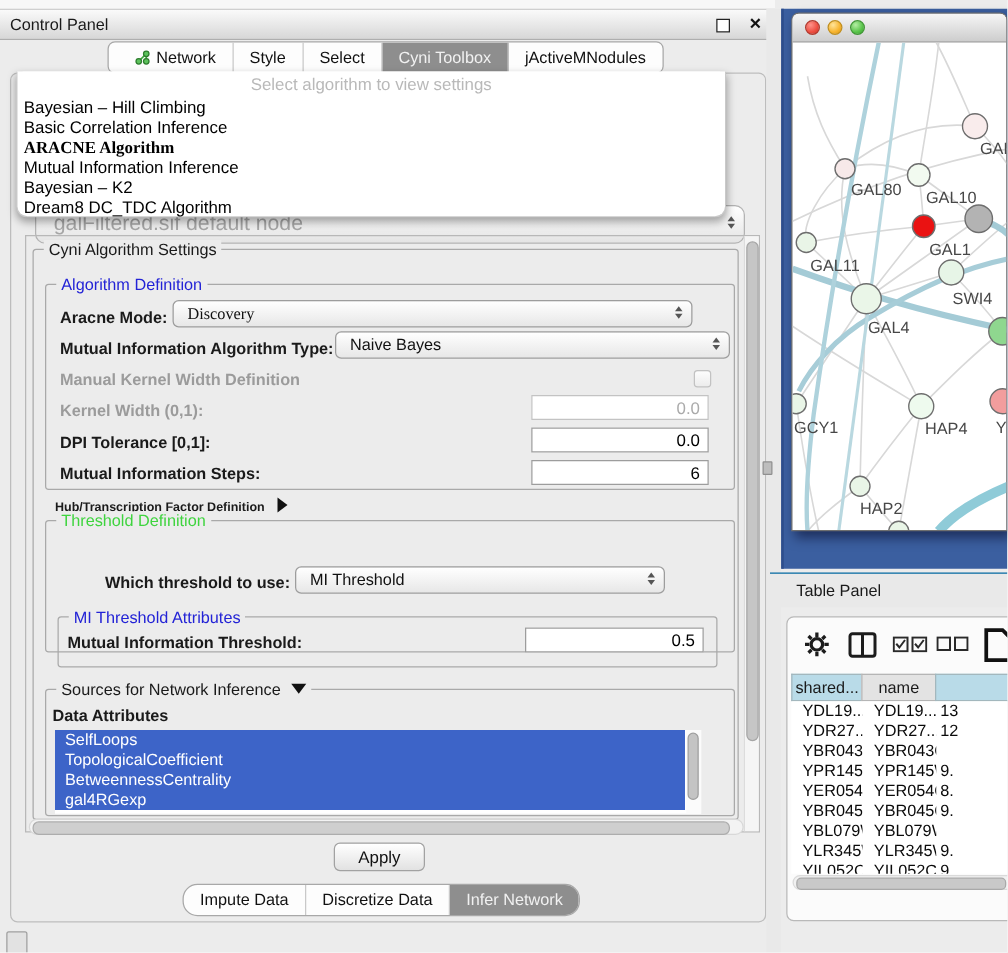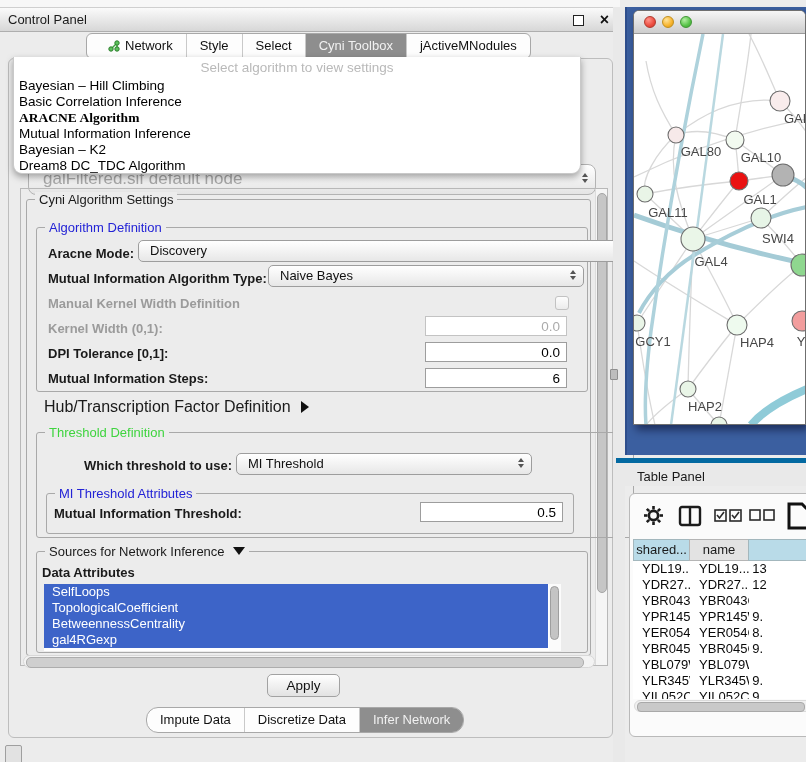--- a/index.html
+++ b/index.html
@@ -46,21 +46,21 @@
   .vthumb{position:absolute;left:1px;top:4px;width:8px;height:398px;background:#c6c6c6;
     border:1px solid #a5a5a5;border-radius:5px;}
 
   .grp{position:absolute;border:1px solid #a9a9a9;border-radius:3px;}
   .gt{position:absolute;top:-8px;left:8px;background:#ececec;padding:0 4px;font-size:13px;line-height:15px;color:#1a1a1a;white-space:nowrap;}
   .blue{color:#2323d6;}
   .green{color:#3fd43f;}
 
   .lbl{position:absolute;font-size:13px;font-weight:bold;color:#1a1a1a;white-space:nowrap;}
   .lbl.dis{color:#9b9b9b;}
-  .plain{font-weight:normal;font-size:16px;}
+  .plain{font-weight:bold;font-size:10px;}
 
   .combo{position:absolute;height:22px;border:1px solid #9d9d9d;border-radius:5px;
     background:linear-gradient(#ffffff,#e7e7e7);box-sizing:border-box;}
   .combo-text{position:absolute;left:11px;top:0;line-height:20px;font-size:13px;color:#111;}
   .arrows{position:absolute;right:7px;top:4px;}
   .arrows i{display:block;width:0;height:0;border-left:3.5px solid transparent;border-right:3.5px solid transparent;}
   .arrows .up{border-bottom:4px solid #555;margin-bottom:2px;}
   .arrows .dn{border-top:4px solid #555;}
 
   .field{position:absolute;height:20px;border:1px solid #9d9d9d;background:#fff;box-sizing:border-box;
@@ -101,21 +101,21 @@
   .net-window{left:633px;top:10px;width:173px;height:415px;background:#fff;border:1px solid #6f6f6f;
     border-radius:6px 6px 0 0;box-shadow:3px 5px 9px rgba(0,0,30,0.5);box-sizing:border-box;overflow:hidden;}
   .net-titlebar{position:absolute;left:0;top:0;width:100%;height:23px;
     background:linear-gradient(#f6f6f6,#cdcdcd);border-bottom:1px solid #9a9a9a;box-sizing:border-box;}
   .tl{position:absolute;top:5px;width:12px;height:12px;border-radius:50%;box-sizing:border-box;}
   .tl.red{left:10px;background:radial-gradient(circle at 35% 30%,#ff938a,#ec4d40 60%,#c43a2f);border:1px solid #b0392d;}
   .tl.yel{left:28px;background:radial-gradient(circle at 35% 30%,#ffe49a,#f7b32c 60%,#d3951d);border:1px solid #c08f1e;}
   .tl.grn{left:46px;background:radial-gradient(circle at 35% 30%,#b4eea4,#57c348 60%,#3d9e33);border:1px solid #3f9634;}
   .net-canvas{position:absolute;left:0;top:23px;}
 
-  .tp-titlebar{left:616px;top:458px;width:190px;height:28px;background:#e9e9e9;border-top:5px solid #0369a1;box-sizing:border-box;}
+  .tp-titlebar{left:616px;top:458px;width:190px;height:28px;background:#e9e9e9;border-top:1px solid #0369a1;box-sizing:border-box;}
   .tp-title{position:absolute;left:21px;top:0;line-height:27px;font-size:13px;color:#1a1a1a;}
   .tp-body{left:629px;top:493px;width:190px;height:244px;background:#fbfbfb;border:1px solid #b9b9b9;
     border-radius:6px;box-sizing:border-box;}
   .tp-toolbar{position:absolute;left:0;top:0;width:100%;height:45px;}
   .ticon{position:absolute;top:11px;}
   .thead{position:absolute;left:3px;top:45px;right:0;height:22px;display:flex;font-size:13px;}
   .hc{box-sizing:border-box;border:1px solid #a3b7bd;border-right:none;text-align:center;line-height:20px;color:#1a1a1a;}
   .hc.blue-h{background:#b9dbe8;}
   .hc.gray-h{background:#e3e3e3;border-color:#b5b5b5;}
   .hc1{width:77px;} .hc2{width:80px;} .hc3{width:96px;}
@@ -183,21 +183,21 @@
     </div>
 
   <div class="abs grp" style="left:26px;top:199px;width:563px;height:455px;">
     <span class="gt">Cyni Algorithm Settings</span>
   </div>
 
   <div class="abs grp" style="left:36px;top:227px;width:550px;height:163px;">
     <span class="gt blue">Algorithm Definition</span>
   </div>
   <span class="lbl" style="left:48px;top:246px;">Aracne Mode:</span>
-  <div class="combo" style="left:138px;top:240px;width:523px;">
+  <div class="combo" style="left:138px;top:240px;width:416px;font-family:Liberation Serif, serif;">
     <span class="combo-text">Discovery</span>
     <span class="arrows">
         <i class="up"></i>
         <i class="dn"></i>
       </span>
   </div>
   <span class="lbl" style="left:48px;top:271px;">Mutual Information Algorithm Type:</span>
   <div class="combo" style="left:268px;top:265px;width:316px;">
     <span class="combo-text">Naive Bayes</span>
     <span class="arrows">
@@ -209,21 +209,21 @@
   <div class="chk" style="left:555px;top:296px;"></div>
   <span class="lbl dis" style="left:48px;top:321px;">Kernel Width (0,1):</span>
   <input class="field dis" style="left: 425px; top: 316px; width: 142px;" readonly="" value="0.0">
   <span class="lbl" style="left:48px;top:346px;">DPI Tolerance [0,1]:</span>
   <input class="field" style="left: 425px; top: 342px; width: 142px;" readonly="" value="0.0">
   <span class="lbl" style="left:48px;top:371px;">Mutual Information Steps:</span>
   <input class="field" style="left: 425px; top: 368px; width: 142px;" readonly="" value="6">
 
   <span class="lbl plain" style="left:44px;top:398px;"><span>Hub/Transcription Factor Definition</span><span class="tri-right"></span></span>
 
-  <div class="abs grp" style="left:36px;top:432px;width:550px;height:104px;padding-left:46px;">
+  <div class="abs grp" style="left:36px;top:416px;width:550px;height:104px;">
     <span class="gt green">Threshold Definition</span>
   </div>
   <span class="lbl" style="left:84px;top:458px;">Which threshold to use:</span>
   <div class="combo" style="left:236px;top:453px;width:296px;">
     <span class="combo-text">MI Threshold</span>
     <span class="arrows">
         <i class="up"></i>
         <i class="dn"></i>
       </span>
   </div>

